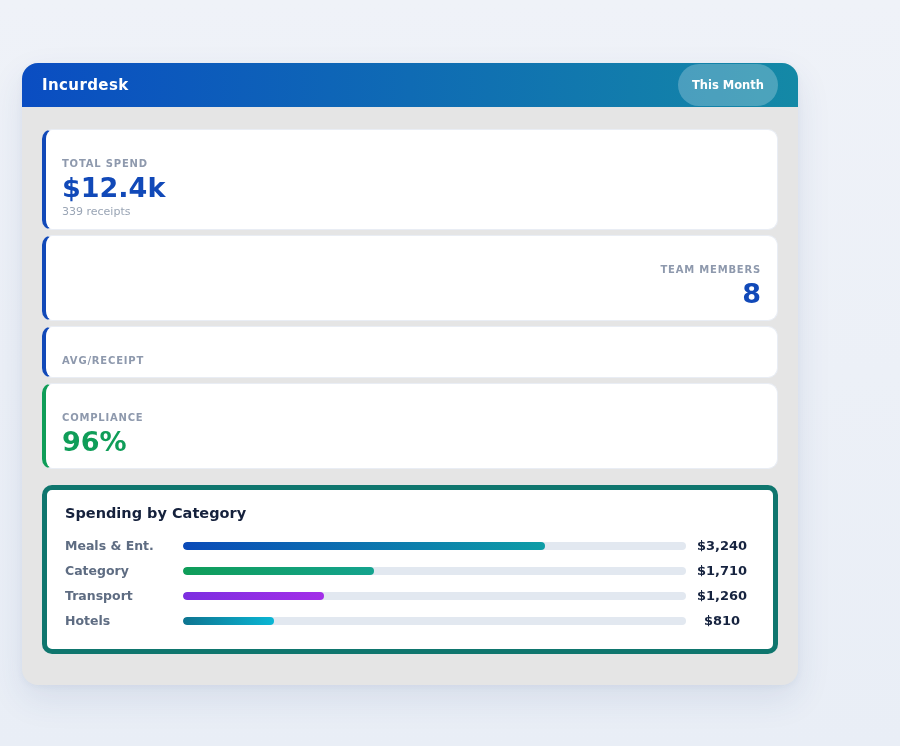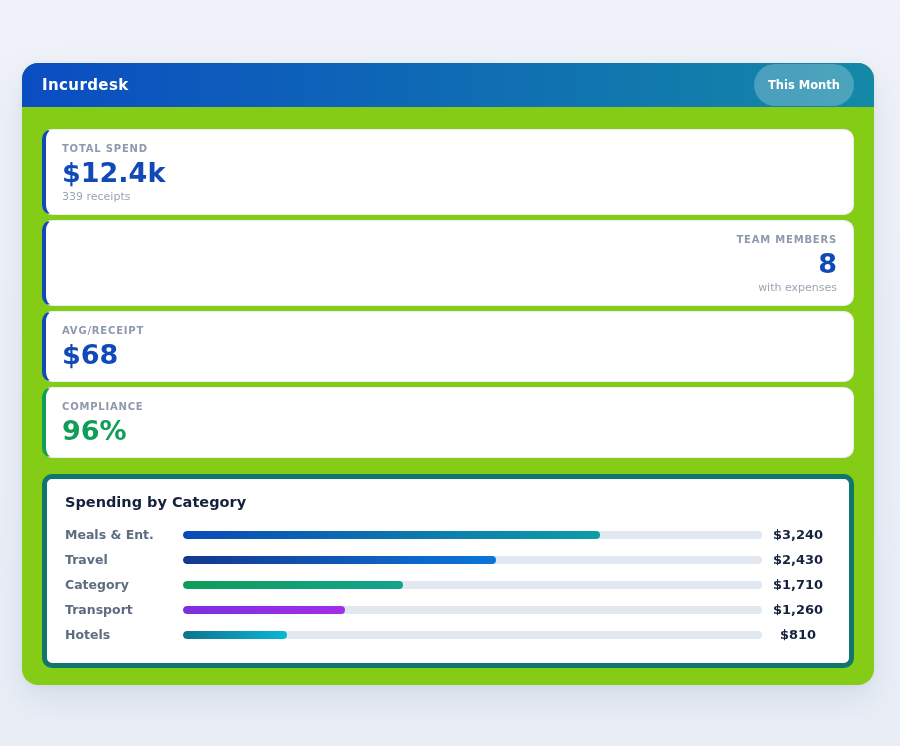--- a/index.html
+++ b/index.html
@@ -5,22 +5,22 @@
   * { margin: 0; padding: 0; box-sizing: border-box; }
   html, body { width: 900px; height: 746px; }
   body {
     font-family: "DejaVu Sans", "Liberation Sans", sans-serif;
     background: linear-gradient(180deg, #eff2f8 0%, #e9eef6 100%);
     overflow: hidden;
   }
   .panel {
     position: absolute;
     left: 22px; top: 63px;
-    width: 852px; height: 622px;
-    background: #84cc16;
+    width: 776px; height: 622px;
+    background: #e5e5e5;
     border-radius: 16px;
     box-shadow: 0 14px 34px rgba(40, 70, 130, 0.10), 0 2px 6px rgba(40,70,130,0.05);
   }
   .app-header {
     height: 44px;
     border-radius: 16px 16px 0 0;
     background: linear-gradient(90deg, #0a4dc2 0%, #1489a6 100%);
     display: flex;
     align-items: center;
     justify-content: space-between;
@@ -42,21 +42,21 @@
     border: none;
     cursor: pointer;
     font-family: inherit;
   }
   .panel-body { padding: 22px 20px 20px 20px; }
   .stat-card {
     background: #ffffff;
     border: 1px solid #e9edf4;
     border-left: 4px solid #1149b8;
     border-radius: 10px;
-    padding: 13px 16px 11px 16px;
+    padding: 28px 16px 11px 16px;
     margin-bottom: 5px;
   }
   .stat-label {
     color: #8e99ad;
     font-size: 10px;
     font-weight: bold;
     letter-spacing: 0.8px;
   }
   .stat-value {
     color: #1149b8;
@@ -118,51 +118,42 @@
 
     <div class="stat-card" style="border-left-color: rgb(17, 73, 184);">
       <div class="stat-label">TOTAL SPEND</div>
       <div class="stat-value" style="color: rgb(17, 73, 184);">$12.4k</div>
       <div class="stat-sub">339 receipts</div>
     </div>
 
     <div class="stat-card" style="border-left-color: rgb(17, 73, 184); text-align: right;">
       <div class="stat-label">TEAM MEMBERS</div>
       <div class="stat-value" style="color: rgb(17, 73, 184);">8</div>
-      <div class="stat-sub">with expenses</div>
     </div>
 
     <div class="stat-card" style="border-left-color: rgb(17, 73, 184);">
       <div class="stat-label">AVG/RECEIPT</div>
-      <div class="stat-value" style="color: rgb(17, 73, 184);">$68</div>
     </div>
 
     <div class="stat-card" style="border-left-color: rgb(15, 157, 88);">
       <div class="stat-label">COMPLIANCE</div>
       <div class="stat-value" style="color: rgb(15, 157, 88);">96%</div>
     </div>
 
     <div class="spending-card">
       <div class="spending-title">Spending by Category</div>
 
       <div class="spend-row">
         <div class="spend-label">Meals &amp; Ent.</div>
         <div class="bar-track">
             <div class="bar-fill" style="width: 72%; background: linear-gradient(90deg, rgb(10, 74, 184), rgb(13, 157, 166));"></div>
           </div>
         <div class="spend-amount">$3,240</div>
       </div>
 
-      <div class="spend-row">
-        <div class="spend-label">Travel</div>
-        <div class="bar-track">
-            <div class="bar-fill" style="width: 54%; background: linear-gradient(90deg, rgb(21, 57, 143), rgb(11, 118, 220));"></div>
-          </div>
-        <div class="spend-amount">$2,430</div>
-      </div>
 
       <div class="spend-row">
         <div class="spend-label">Category</div>
         <div class="bar-track">
             <div class="bar-fill" style="width: 38%; background: linear-gradient(90deg, rgb(15, 157, 88), rgb(20, 163, 142));"></div>
           </div>
         <div class="spend-amount">$1,710</div>
       </div>
 
       <div class="spend-row">

